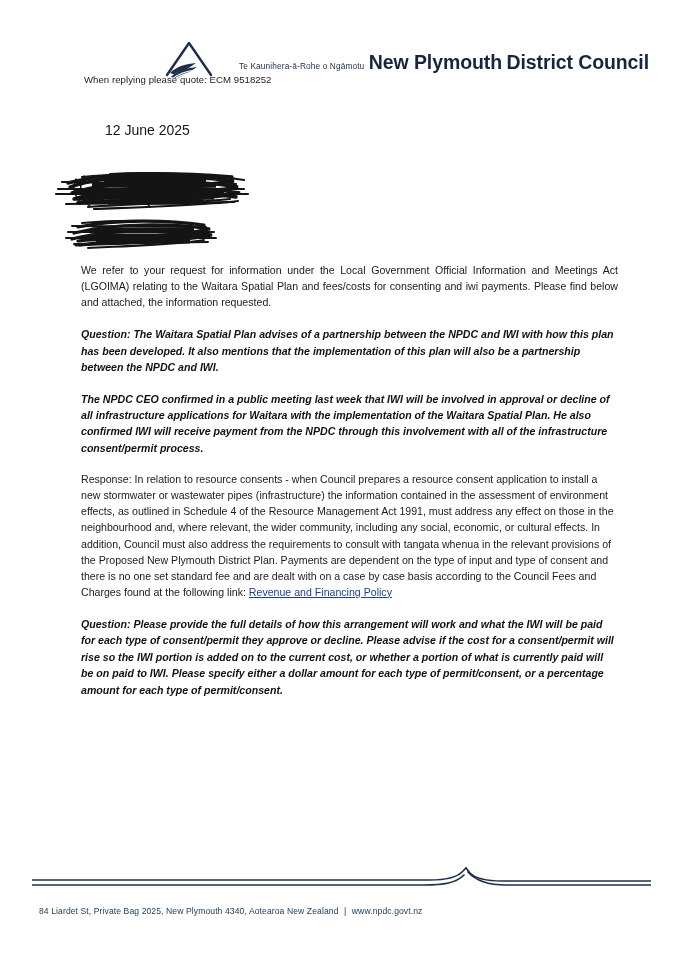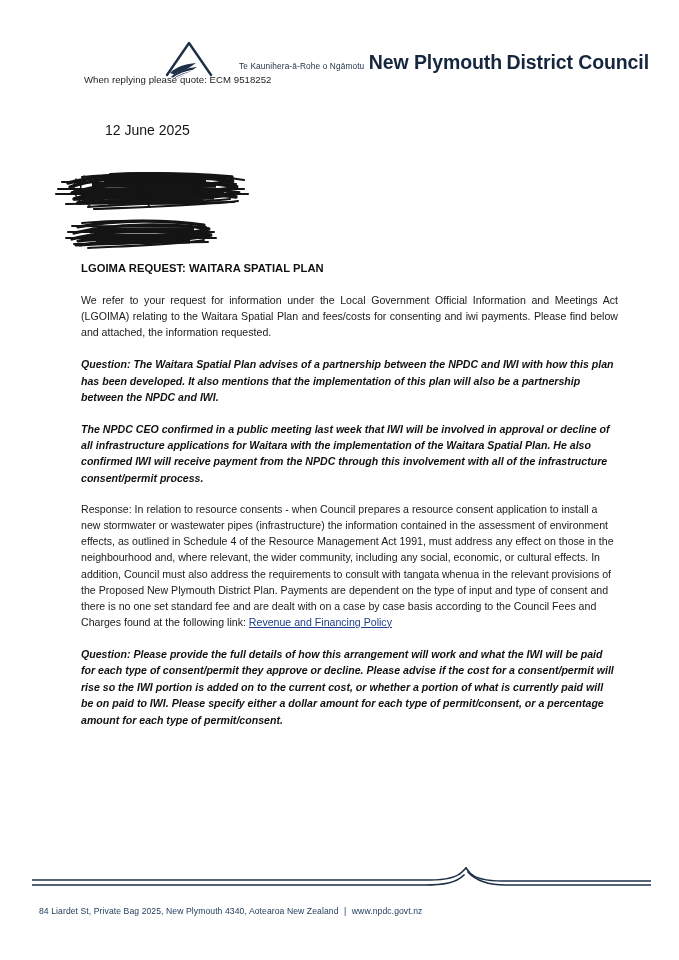--- a/index.html
+++ b/index.html
@@ -236,21 +236,20 @@
           <path d="M44 67 L146 67"></path>
           <path d="M42 73 L152 73"></path>
           <path d="M48 78 L142 78"></path>
         </g>
       </g>
     </svg>
   </div>
 
   <div class="content">
 
-    <div class="doc-title">LGOIMA REQUEST: WAITARA SPATIAL PLAN</div>
 
     <p class="body-para gap-lg">We refer to your request for information under the Local Government Official Information and Meetings Act (LGOIMA) relating to the Waitara Spatial Plan and fees/costs for consenting and iwi payments. Please find below and attached, the information requested.</p>
 
     <p class="q-para gap-lg">Question:  The Waitara Spatial Plan advises of a partnership between the NPDC and IWI with how this plan has been developed. It also mentions that the implementation of this plan will also be a partnership between the NPDC and IWI.</p>
 
     <p class="q-para gap-xl">The NPDC CEO confirmed in a public meeting last week that IWI will be involved in approval or decline of all infrastructure applications for Waitara with the implementation of the Waitara Spatial Plan. He also confirmed IWI will receive payment from the NPDC through this involvement with all of the infrastructure consent/permit process.</p>
 
     <p class="body-para ragged gap-xl">
       <span class="lead-label">Response:</span><span> In relation to resource consents - when Council prepares a resource consent application to install a new stormwater or wastewater pipes  (infrastructure) the information contained in the assessment of environment effects, as outlined in Schedule 4 of the Resource Management Act 1991, must address any effect on those in the neighbourhood and, where relevant, the wider community, including any social, economic, or cultural effects.  In addition, Council must also address the requirements to consult with tangata whenua in the relevant provisions of the Proposed New Plymouth District Plan. Payments are dependent on the type of input and type of consent and there is no one set standard fee and are dealt with on a case by case basis according to the Council Fees and Charges found at the following link:  </span><a class="doc-link" href="#">Revenue and Financing Policy</a>
     </p>

